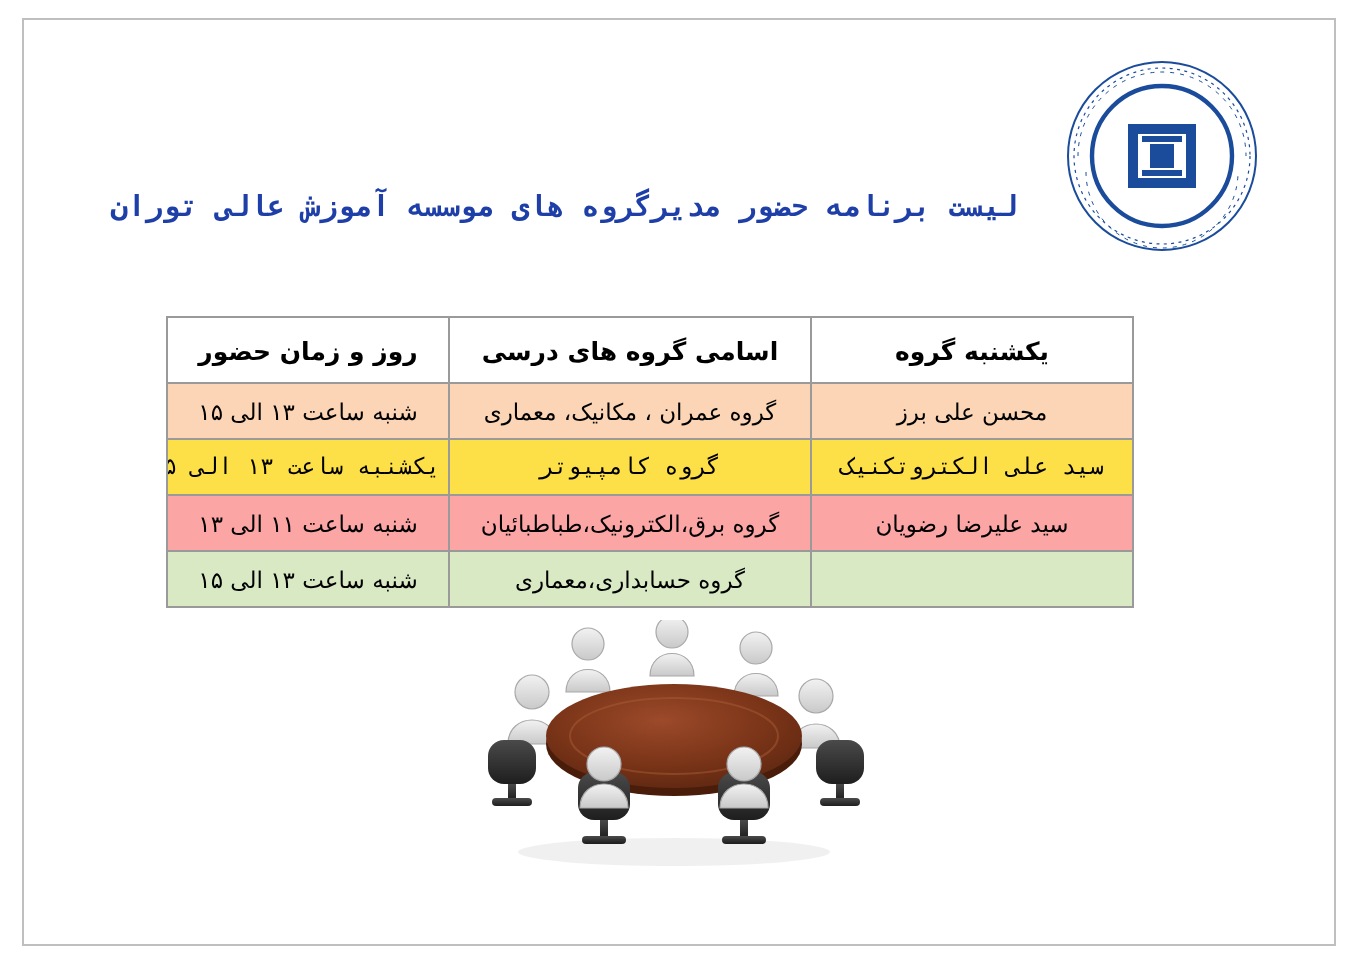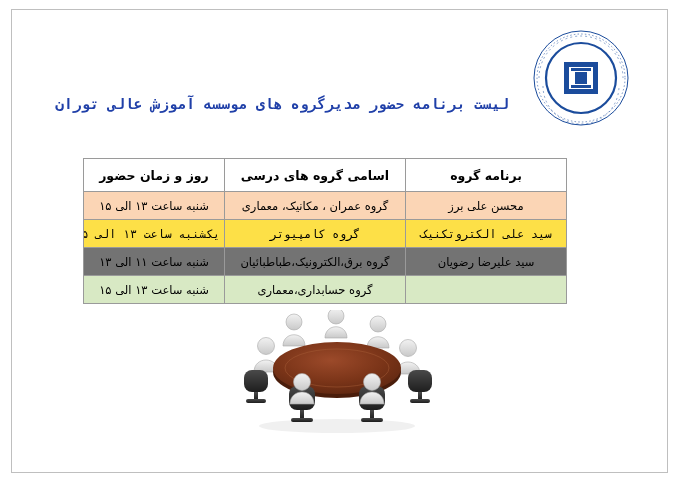--- a/index.html
+++ b/index.html
@@ -82,21 +82,21 @@
     font-size: 12.5px;
     height: 32px;
     background: #ffffff;
   }
   .col-manager { width: 152px; }
   .col-group   { width: 172px; }
   .col-time    { width: 132px; }
 
   .row-orange td { background: #fbd5b5; }
   .row-yellow td { background: #fde047; font-family: Liberation Mono, monospace; }
-  .row-pink   td { background: #737373; }
+  .row-pink   td { background: #fca5a5; }
   .row-green  td { background: #d8e9c4; }
   .cell-empty { background: #d8e9c4 !important; }
 
   
   #illustration {
     position: absolute;
     left: 232px;
     top: 310px;
     width: 215px;
     height: 125px;
@@ -131,21 +131,21 @@
         <path d="M 24 60 A 38 38 0 0 0 100 60" fill="none" stroke="#1b4c9c" stroke-width="0.5" stroke-dasharray="2 3"></path>
       </g>
     </svg>
   </div>
 
   <div id="title">لیست برنامه حضور مدیرگروه های موسسه آموزش عالی توران</div>
 
   <table id="schedule-table">
     <thead>
       <tr>
-        <th class="col-manager">برنامه گروه</th>
+        <th class="col-manager">یکشنبه گروه</th>
         <th class="col-group">اسامی گروه های درسی</th>
         <th class="col-time">روز و زمان حضور</th>
       </tr>
     </thead>
     <tbody>
       <tr class="row-orange">
         <td>محسن علی برز</td>
         <td>گروه عمران ، مکانیک، معماری</td>
         <td>شنبه  ساعت ۱۳ الی ۱۵</td>
       </tr>

